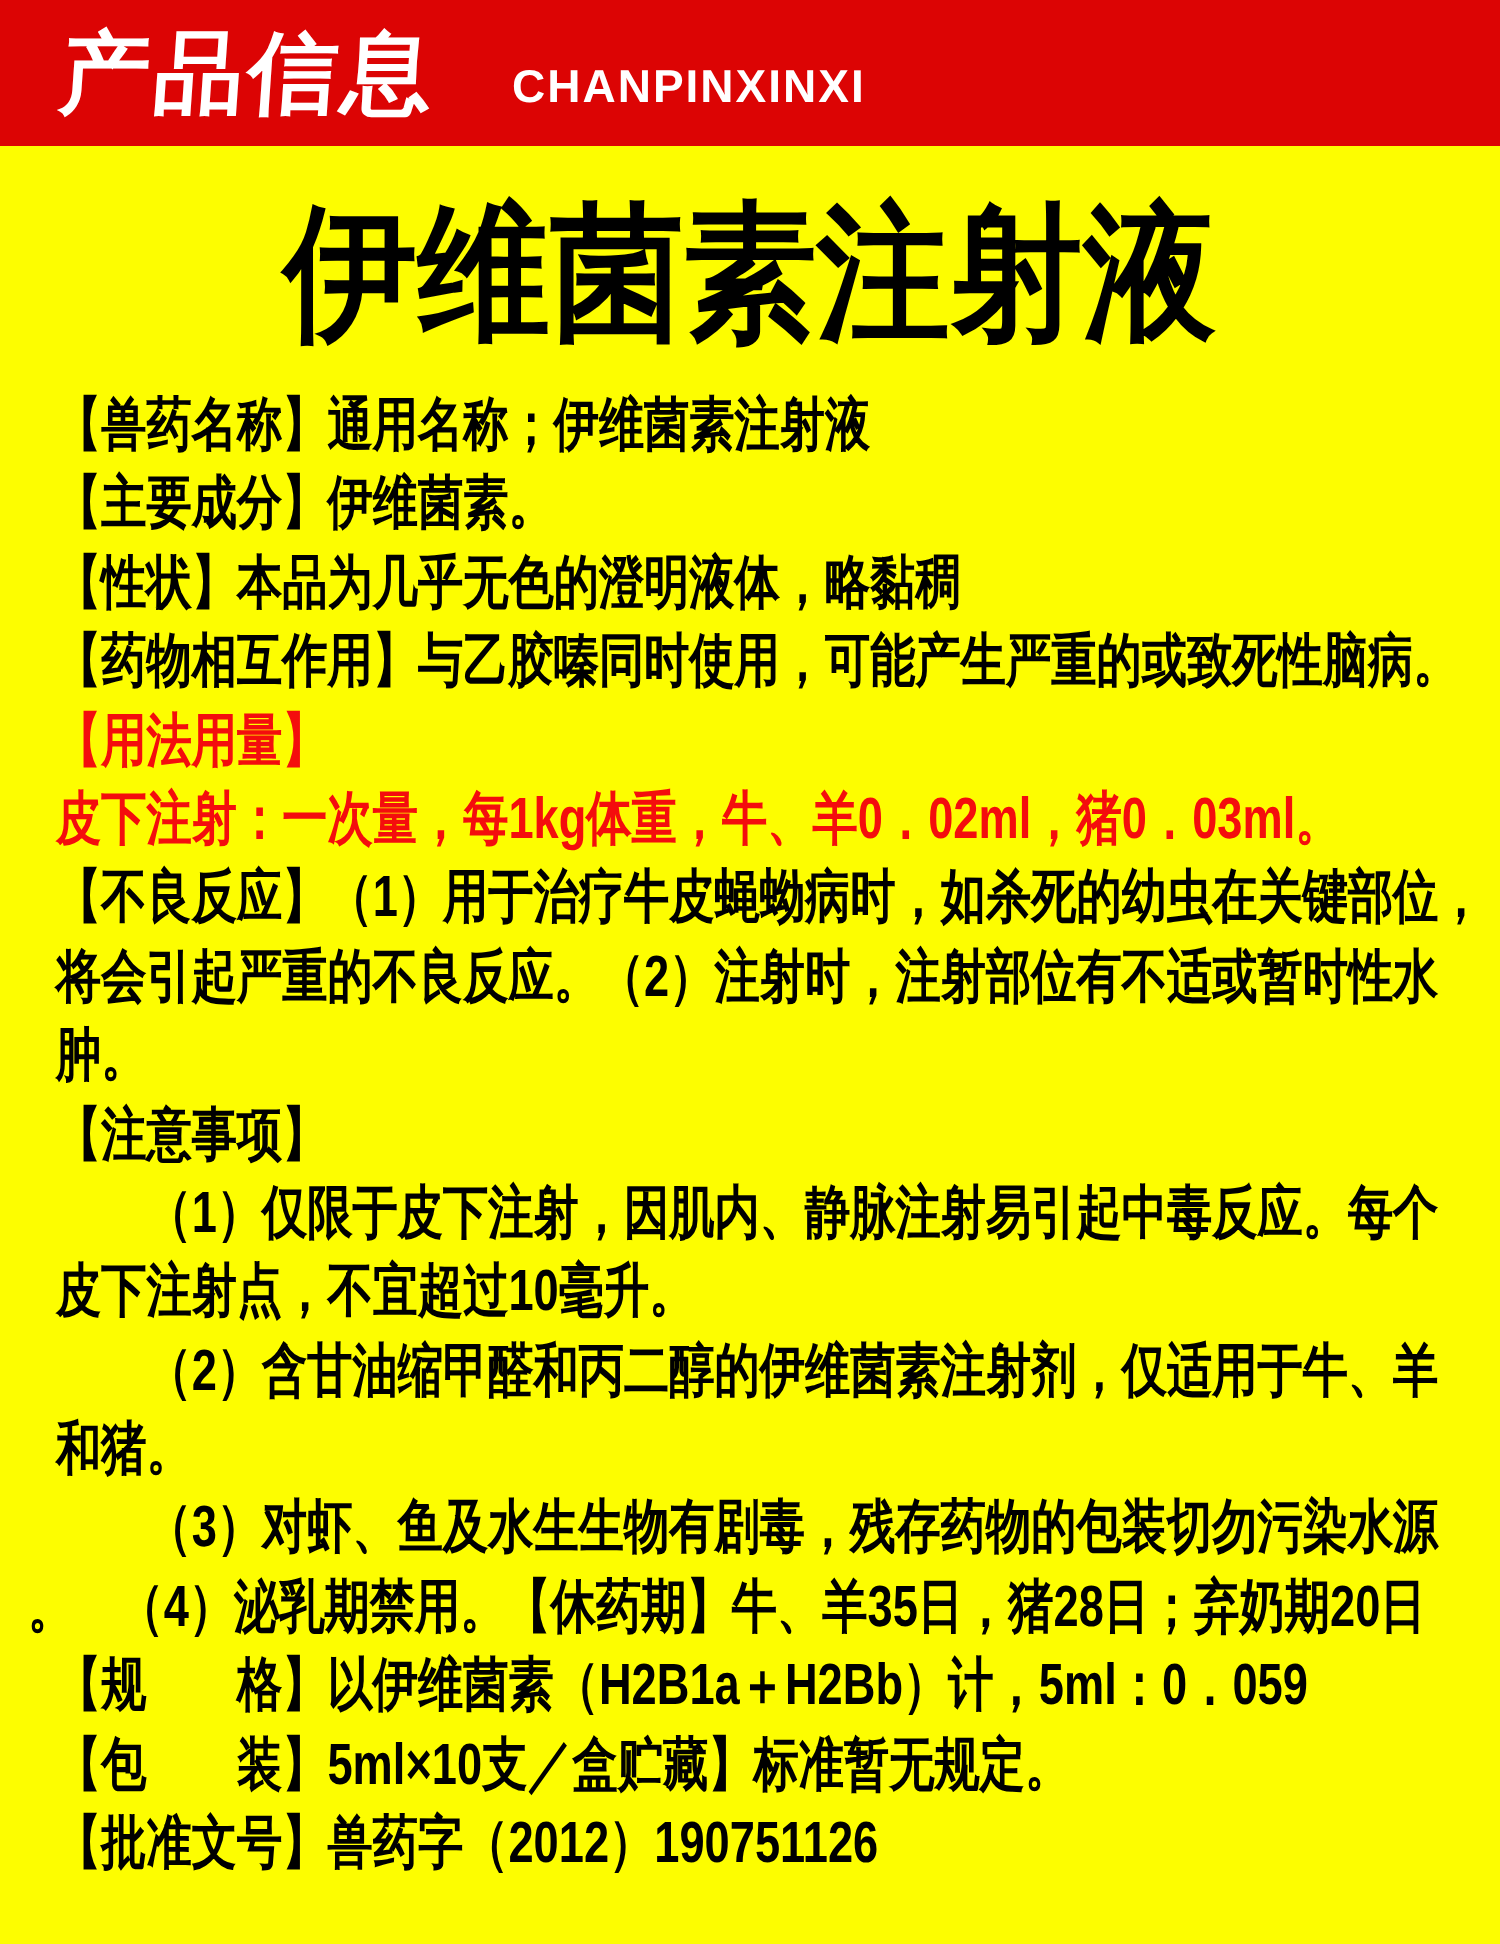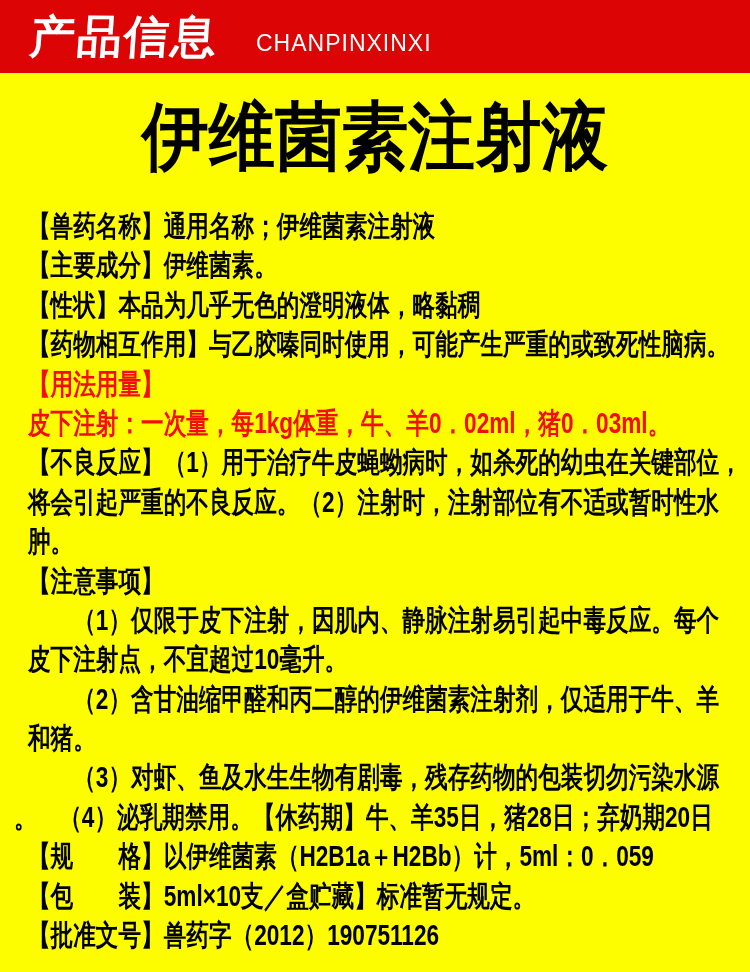--- a/index.html
+++ b/index.html
@@ -36,21 +36,21 @@
     color: var(--header-text);
     font-size: 45px;
     font-weight: 900;
     letter-spacing: 2px;
     transform: skewX(-4deg);
     white-space: nowrap;
   }
   .topbar-en {
     color: var(--header-text);
     font-size: 23px;
-    font-weight: 400;
+    font-weight: 700;
     letter-spacing: 1px;
     margin-left: 38px;
     margin-top: 14px;
     white-space: nowrap;
   }
 
   
   .product-title {
     position: absolute;
     top: 96px;
@@ -62,21 +62,21 @@
     font-weight: 900;
     line-height: 1.1;
     transform: scaleX(0.9);
     transform-origin: center top;
     white-space: nowrap;
   }
 
   
   .content {
     position: absolute;
-    top: 207px;
+    top: 194px;
     left: 28px;
     width: 710px;
   }
   .line {
     color: var(--body-text);
     font-size: 29px;
     font-weight: 700;
     height: 39.4px;
     line-height: 39.4px;
     white-space: nowrap;

